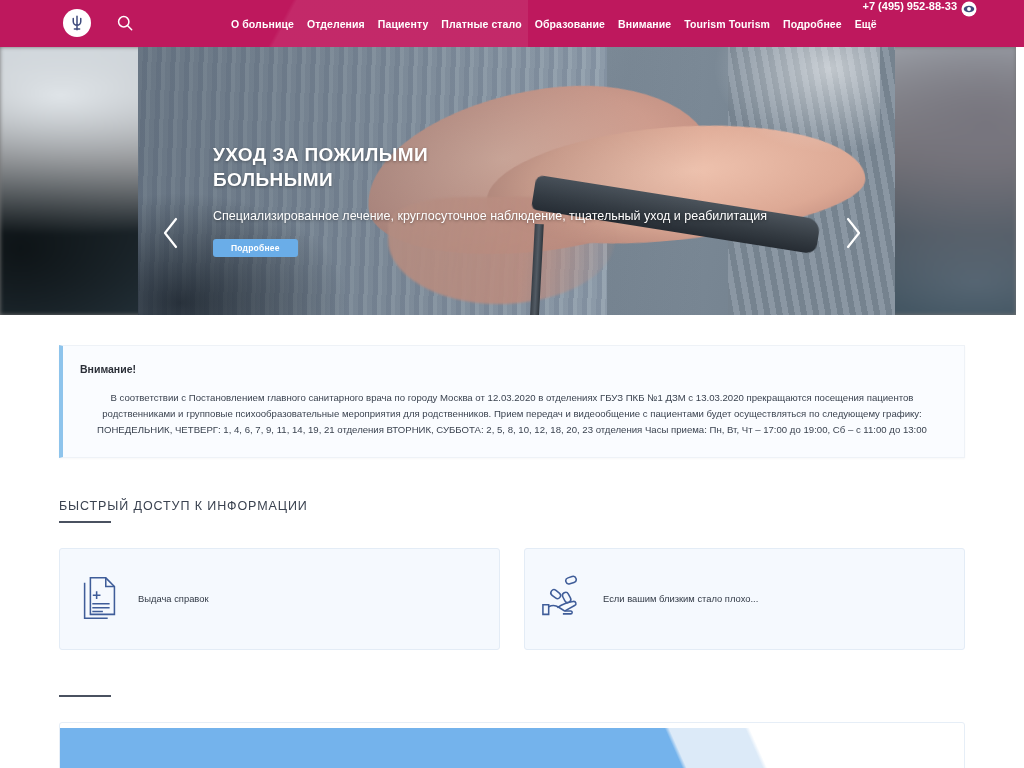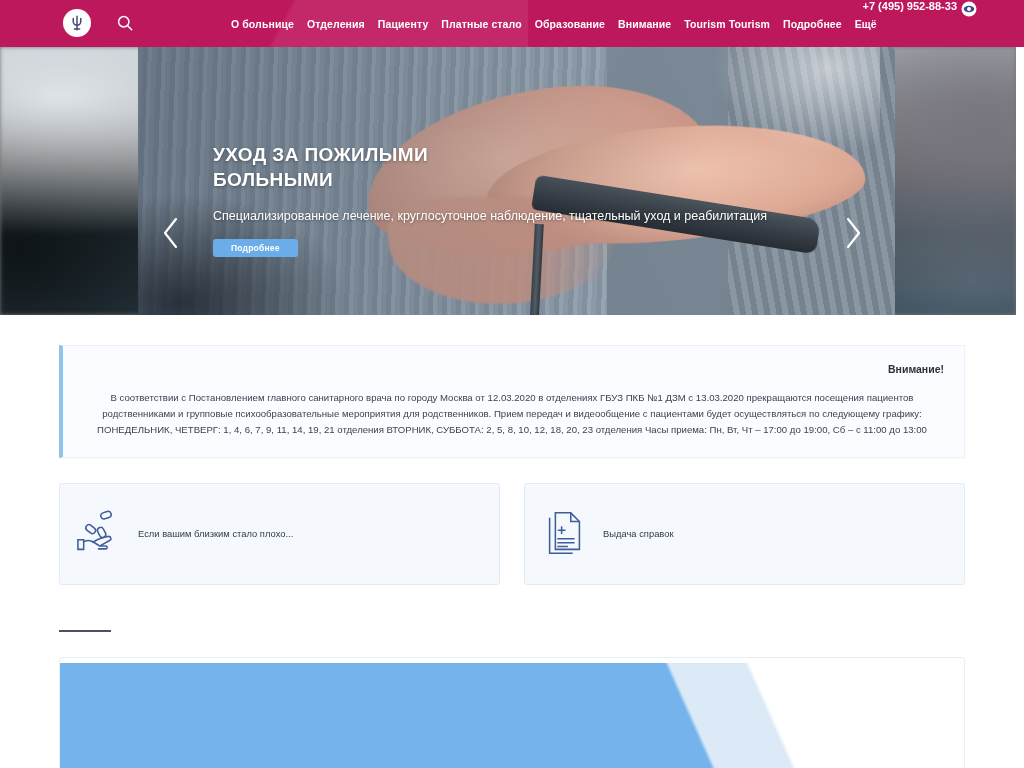--- a/index.html
+++ b/index.html
@@ -260,21 +260,21 @@
 
   .notice {
     position: relative;
     background: #fafcff;
     border: 1px solid #eef2f7;
     border-left: 4px solid #8ec4ec;
     padding: 17px 20px 20px 17px;
     box-shadow: 0 1px 2px rgba(0,0,0,.03);
   }
   .notice-title {
-    text-align: right;
+    text-align: left;
     font-size: 10.5px;
     font-weight: bold;
     color: #2b2f38;
     margin-bottom: 15px;
   }
   .notice-body {
     font-size: 9.6px;
     line-height: 1.65;
     color: #3b4350;
     text-align: center;
@@ -438,51 +438,55 @@
 </div>
 
 <div class="main">
   <div class="container">
 
     <div class="notice">
       <div class="notice-title">Внимание!</div>
       <div class="notice-body">В соответствии с Постановлением главного санитарного врача по городу Москва от 12.03.2020 в отделениях ГБУЗ ПКБ №1 ДЗМ с 13.03.2020 прекращаются посещения пациентов родственниками и групповые психообразовательные мероприятия для родственников. Прием передач и видеообщение с пациентами будет осуществляться по следующему графику: ПОНЕДЕЛЬНИК, ЧЕТВЕРГ: 1, 4, 6, 7, 9, 11, 14, 19, 21 отделения ВТОРНИК, СУББОТА: 2, 5, 8, 10, 12, 18, 20, 23 отделения Часы приема: Пн, Вт, Чт – 17:00 до 19:00, Сб – с 11:00 до 13:00</div>
     </div>
 
+    <div class="section-head">
+      <div class="section-title">БЫСТРЫЙ ДОСТУП К ИНФОРМАЦИИ</div>
+      <div class="section-rule"></div>
+    </div>
 
     <div class="cards">
 
+
+      <div class="card">
+        <span class="card-icon">
+          <svg width="46" height="50" viewBox="0 0 46 52" fill="none" stroke="#3f5d99" stroke-width="1.6">
+            <path d="M13 4h16l9 9v29H13z"></path>
+            <path d="M7 9v37h24"></path>
+            <path d="M29 4v9h9"></path>
+            <path d="M19.5 18v8M15.5 22h8"></path>
+            <path d="M15 31h18M15 35h18M15 39h11"></path>
+          </svg>
+        </span>
+        <span class="card-label">Выдача справок</span>
+      </div>
 
       <div class="card">
         <span class="card-icon">
           <svg width="52" height="48" viewBox="0 0 54 50" fill="none" stroke="#3f5d99" stroke-width="1.6">
             <rect x="27" y="4" width="11" height="6.5" rx="3.25" transform="rotate(-18 27 4)"></rect>
             <rect x="15" y="14" width="11" height="6.5" rx="3.25" transform="rotate(38 15 14)"></rect>
             <rect x="29" y="17" width="11" height="6.5" rx="3.25" transform="rotate(62 29 17)"></rect>
             <path d="M4 31h6v10H4z"></path>
             <path d="M10 33c3.5-1.6 7.5-1.4 10.5.6l6 3.9h6.5c2 0 2 3-0.2 3h-8"></path>
             <path d="M19 34c5-3.5 11-6 16.5-6.5 3-0.3 4 3 1.5 4.3l-10 5.5"></path>
           </svg>
         </span>
         <span class="card-label">Если вашим близким стало плохо...</span>
       </div>
 
-      <div class="card">
-        <span class="card-icon">
-          <svg width="46" height="50" viewBox="0 0 46 52" fill="none" stroke="#3f5d99" stroke-width="1.6">
-            <path d="M13 4h16l9 9v29H13z"></path>
-            <path d="M7 9v37h24"></path>
-            <path d="M29 4v9h9"></path>
-            <path d="M19.5 18v8M15.5 22h8"></path>
-            <path d="M15 31h18M15 35h18M15 39h11"></path>
-          </svg>
-        </span>
-        <span class="card-label">Выдача справок</span>
-      </div>
-
 
     </div>
 
     <div class="map-section">
       <div class="section-rule"></div>
       <div class="map-box">
         <div class="map-banner"></div>
       </div>
     </div>
 

